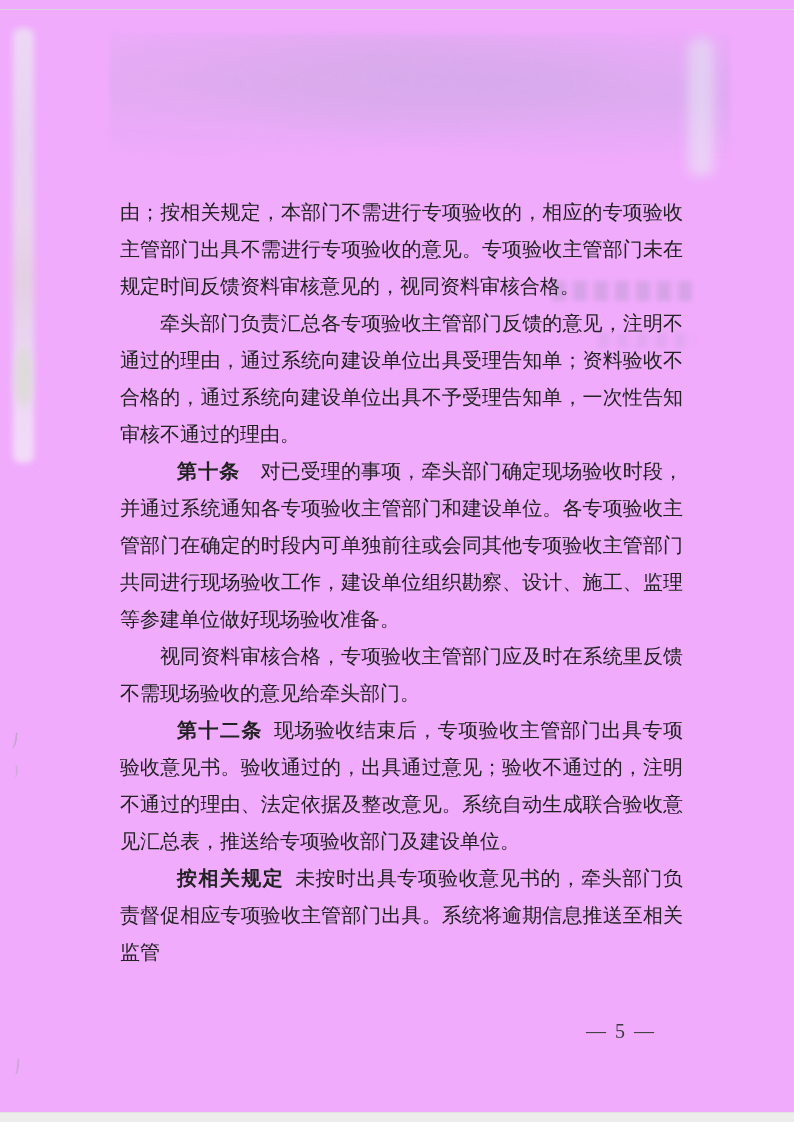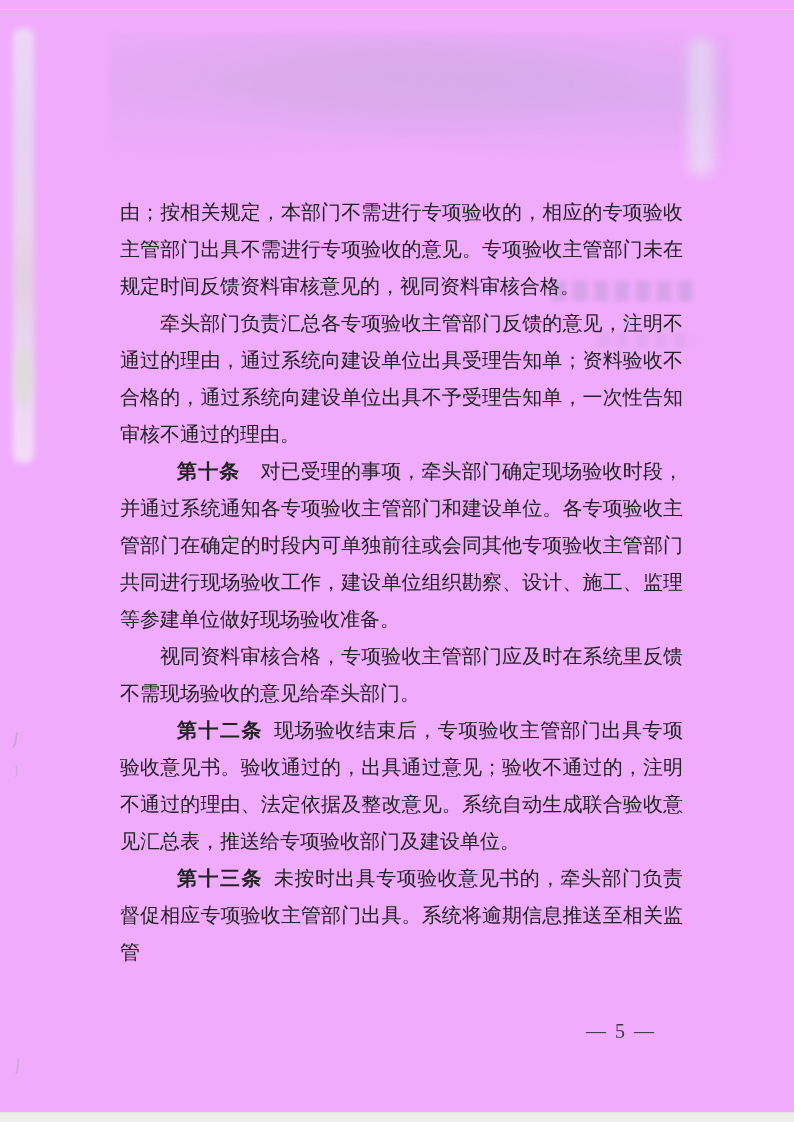--- a/index.html
+++ b/index.html
@@ -97,17 +97,17 @@
   <div class="artifact mark-2"></div>
   <div class="artifact mark-3"></div>
   <div class="artifact bottom-strip"></div>
 
   <div class="text-block" id="paragraphs">
       <p class="para">由；按相关规定，本部门不需进行专项验收的，相应的专项验收主管部门出具不需进行专项验收的意见。专项验收主管部门未在规定时间反馈资料审核意见的，视同资料审核合格。</p>
       <p class="para indent">牵头部门负责汇总各专项验收主管部门反馈的意见，注明不通过的理由，通过系统向建设单位出具受理告知单；资料验收不合格的，通过系统向建设单位出具不予受理告知单，一次性告知审核不通过的理由。</p>
       <p class="para indent"><span class="term term-wide">第十条</span>对已受理的事项，牵头部门确定现场验收时段，并通过系统通知各专项验收主管部门和建设单位。各专项验收主管部门在确定的时段内可单独前往或会同其他专项验收主管部门共同进行现场验收工作，建设单位组织勘察、设计、施工、监理等参建单位做好现场验收准备。</p>
       <p class="para indent">视同资料审核合格，专项验收主管部门应及时在系统里反馈不需现场验收的意见给牵头部门。</p>
       <p class="para indent"><span class="term term-norm">第十二条</span>现场验收结束后，专项验收主管部门出具专项验收意见书。验收通过的，出具通过意见；验收不通过的，注明不通过的理由、法定依据及整改意见。系统自动生成联合验收意见汇总表，推送给专项验收部门及建设单位。</p>
-      <p class="para indent"><span class="term term-norm">第十三条</span>未按时出具专项验收意见书的，牵头部门负责督促相应专项验收主管部门出具。系统将逾期信息推送至相关监管</p>
+      <p class="para indent"><span class="term term-norm">按相关规定</span>未按时出具专项验收意见书的，牵头部门负责督促相应专项验收主管部门出具。系统将逾期信息推送至相关监管</p>
     </div>
 
   <div class="page-number">— 5 —</div>
 </div>
 
 </body></html>

